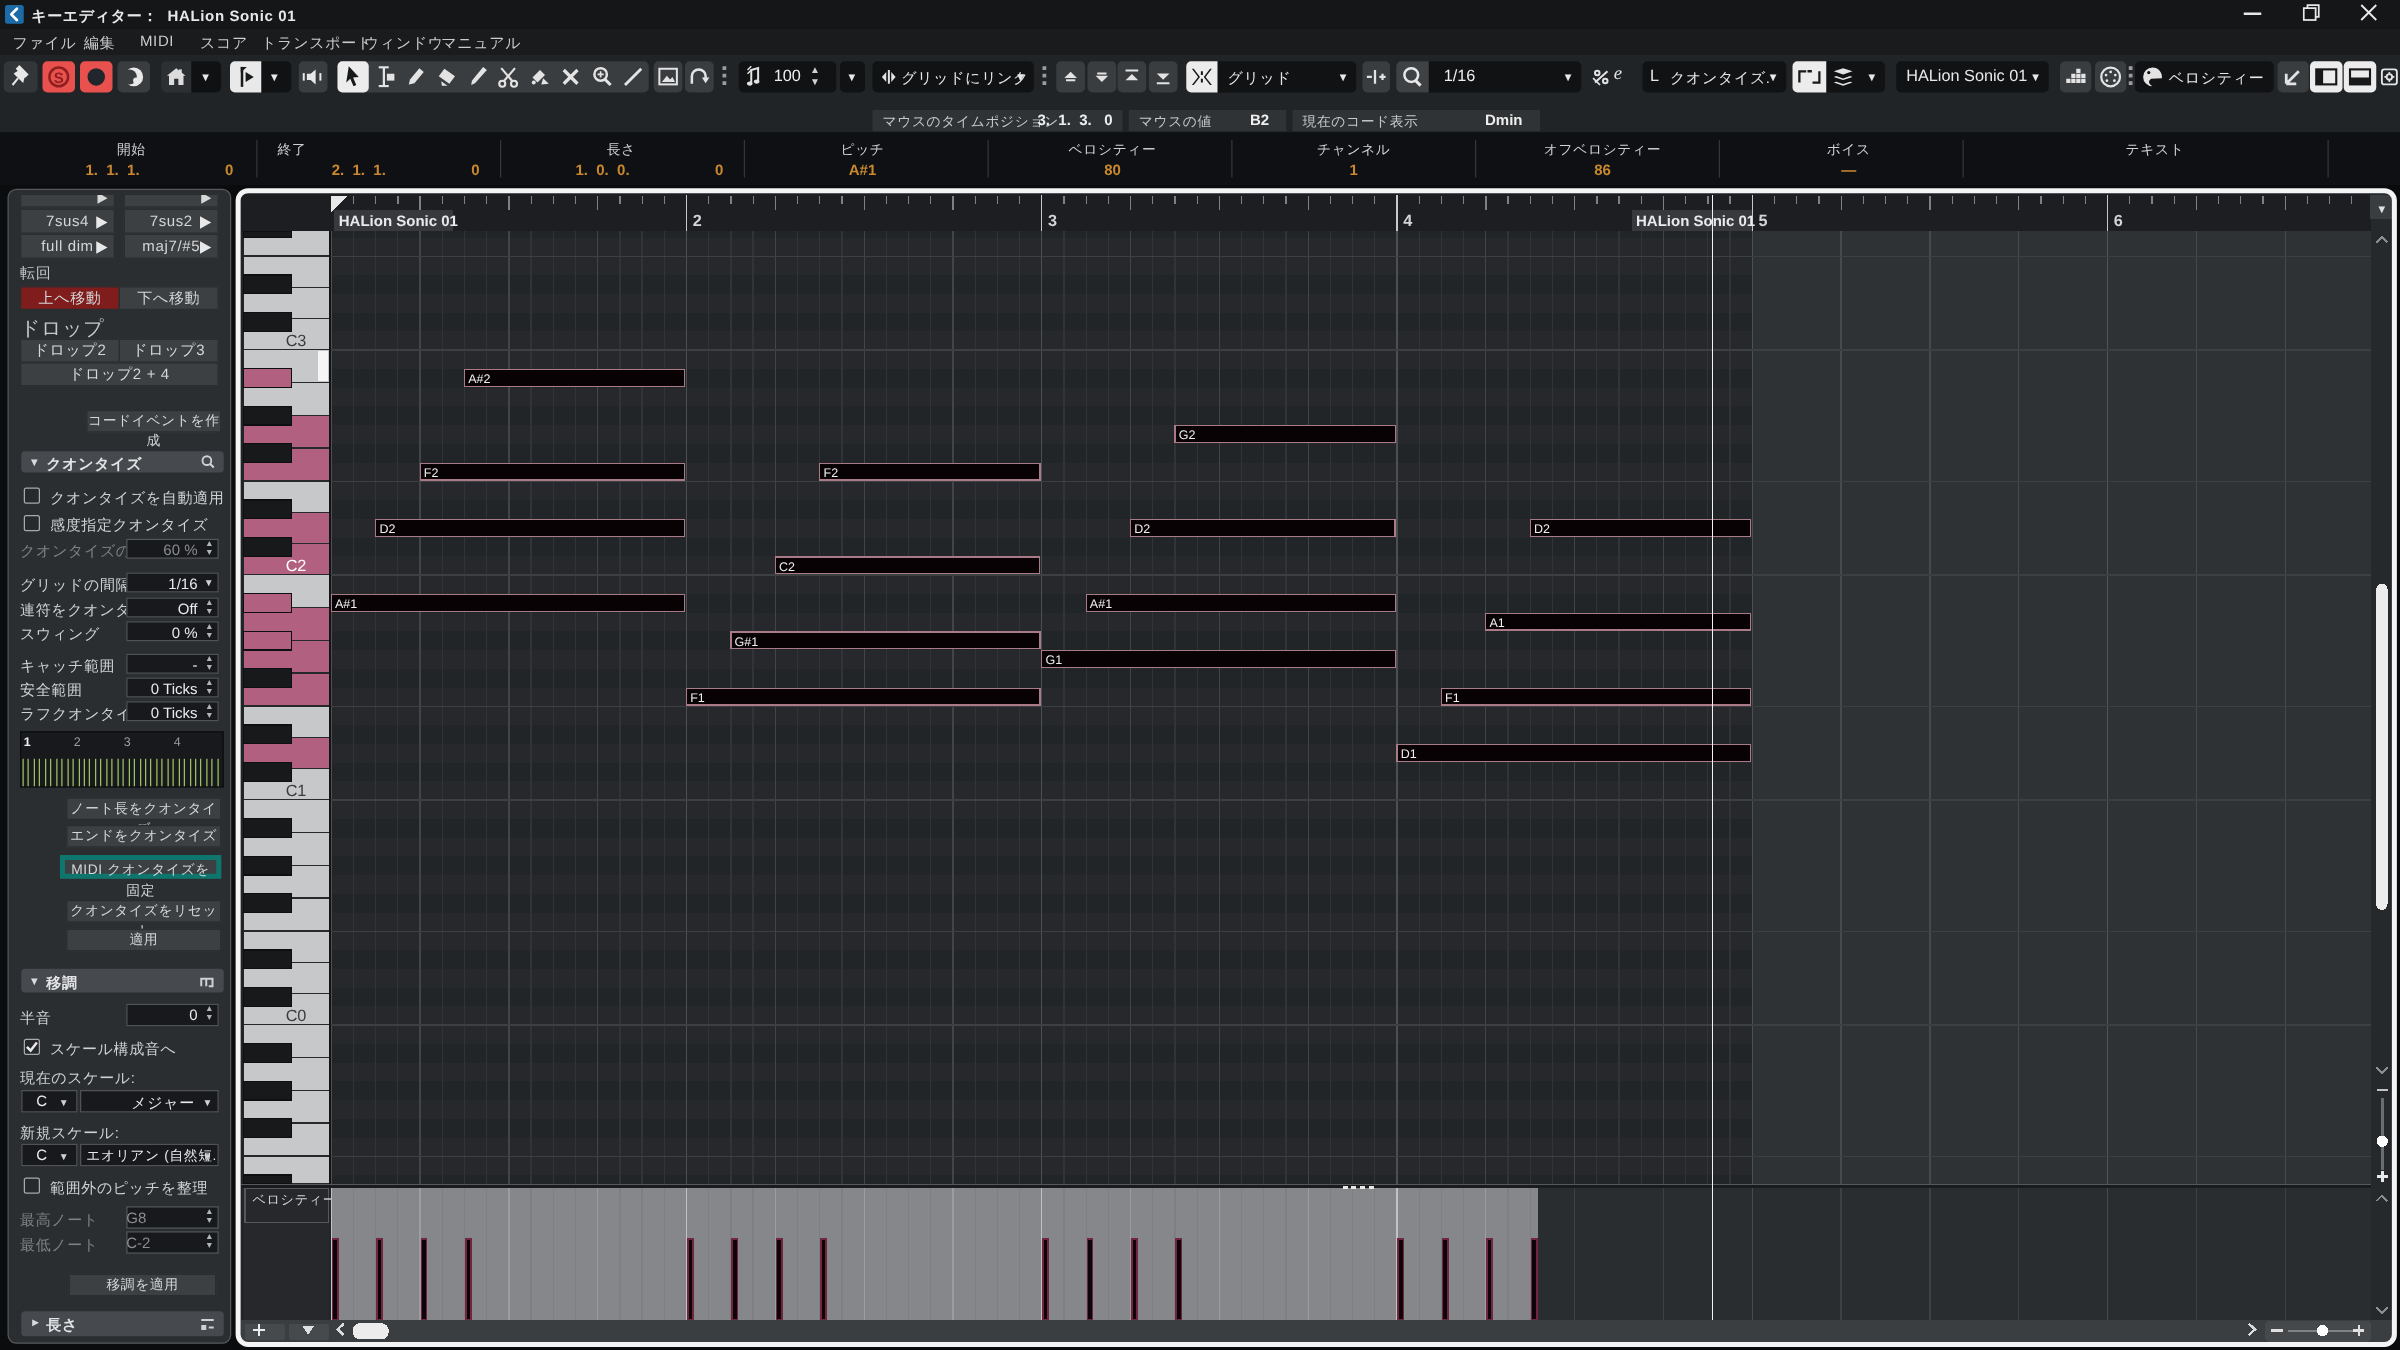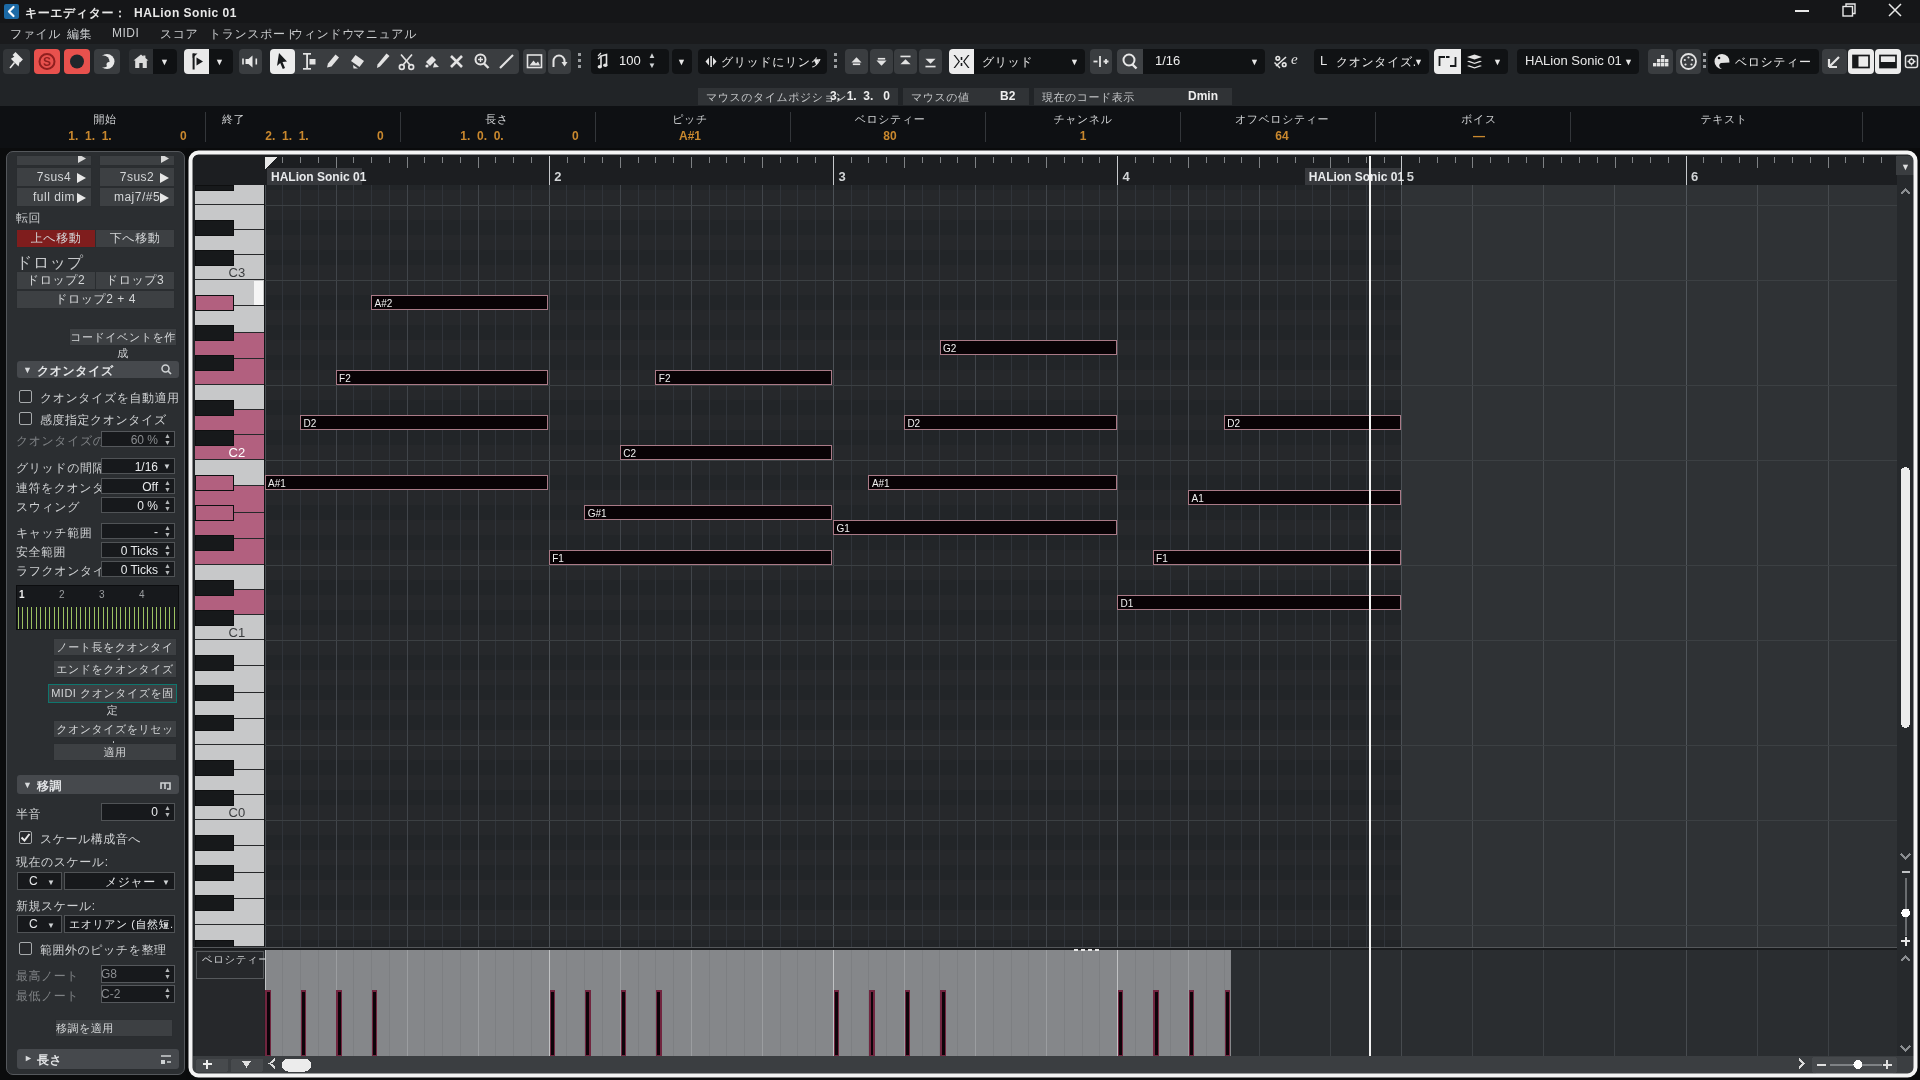--- a/index.html
+++ b/index.html
@@ -338,21 +338,21 @@
 <div class="abs jp" style="left:417px;top:6px;width:160px;text-align:center;font-size:11px;color:#d0d2d4">長さ</div>
 <div class="abs" style="left:407px;top:23px;width:150px;text-align:center;font-size:12px;font-weight:bold;color:#c9882e">1.&nbsp; 0.&nbsp; 0.</div>
 <div class="abs" style="left:572px;top:23px;font-size:12px;font-weight:bold;color:#c9882e">0</div>
 <div class="abs jp" style="left:610px;top:6px;width:160px;text-align:center;font-size:11px;color:#d0d2d4">ピッチ</div>
 <div class="abs" style="left:610px;top:23px;width:160px;text-align:center;font-size:12px;font-weight:bold;color:#c9882e">A#1</div>
 <div class="abs jp" style="left:810px;top:6px;width:160px;text-align:center;font-size:11px;color:#d0d2d4">ベロシティー</div>
 <div class="abs" style="left:810px;top:23px;width:160px;text-align:center;font-size:12px;font-weight:bold;color:#c9882e">80</div>
 <div class="abs jp" style="left:1003px;top:6px;width:160px;text-align:center;font-size:11px;color:#d0d2d4">チャンネル</div>
 <div class="abs" style="left:1003px;top:23px;width:160px;text-align:center;font-size:12px;font-weight:bold;color:#c9882e">1</div>
 <div class="abs jp" style="left:1202px;top:6px;width:160px;text-align:center;font-size:11px;color:#d0d2d4">オフベロシティー</div>
-<div class="abs" style="left:1202px;top:23px;width:160px;text-align:center;font-size:12px;font-weight:bold;color:#c9882e">64</div>
+<div class="abs" style="left:1202px;top:23px;width:160px;text-align:center;font-size:12px;font-weight:bold;color:#c9882e">86</div>
 <div class="abs jp" style="left:1399px;top:6px;width:160px;text-align:center;font-size:11px;color:#d0d2d4">ボイス</div>
 <div class="abs" style="left:1399px;top:23px;width:160px;text-align:center;font-size:12px;font-weight:bold;color:#c9882e">—</div>
 <div class="abs jp" style="left:1644px;top:6px;width:160px;text-align:center;font-size:11px;color:#d0d2d4">テキスト</div>
 <div class="abs" style="left:1644px;top:23px;width:160px;text-align:center;font-size:12px;font-weight:bold;color:#c9882e"></div>
 </div>
 <div class="abs" style="left:6px;top:151px;width:179px;height:924px;background:#2b2e31;border:1px solid #55585c;border-radius:7px;overflow:hidden">
 <div class="abs" style="left:9px;top:3px;width:76px;height:11px;background:#3d4043;border:1px solid #2a2d30"></div>
     <svg class="abs" style="left:70px;top:4px" width="10" height="9" viewBox="0 0 10 9">
       <path d="M1 -2 L9 2.5 L1 7" fill="#d8d8d8"></path>
     </svg>
@@ -455,21 +455,21 @@
     <div class="abs" style="left:135.6px;top:455px;width:1px;height:22px;background:#9cc162"></div>
     <div class="abs" style="left:140.1px;top:455px;width:1px;height:22px;background:#9cc162"></div>
     <div class="abs" style="left:144.5px;top:455px;width:1px;height:22px;background:#9cc162"></div>
     <div class="abs" style="left:149.0px;top:455px;width:1px;height:22px;background:#9cc162"></div>
     <div class="abs" style="left:153.4px;top:455px;width:1px;height:22px;background:#9cc162"></div>
     <div class="abs" style="left:157.8px;top:455px;width:1px;height:22px;background:#9cc162"></div>
     <div class="abs" style="left:162.3px;top:455px;width:1px;height:22px;background:#9cc162"></div>
     <div class="abs" style="left:166.7px;top:455px;width:1px;height:22px;background:#9cc162"></div>
     <div class="abs" style="left:46px;top:486px;width:124px;height:18px;background:#3d4043;border:1px solid #2a2d30;color:#d4d6d8;font-size:11px;text-align:center;line-height:16px" class2="jp"><span class="jp">ノート長をクオンタイズ</span></div>
     <div class="abs" style="left:46px;top:508px;width:124px;height:18px;background:#3d4043;border:1px solid #2a2d30;color:#d4d6d8;font-size:11px;text-align:center;line-height:16px" class2="jp"><span class="jp">エンドをクオンタイズ</span></div>
-    <div class="abs" style="left:41px;top:532px;width:129px;height:19px;background:#3d4043;border:1px solid #0f766e;color:#d4d6d8;font-size:11px;text-align:center;line-height:17px" class2="jp"><span class="jp">MIDI クオンタイズを固定</span></div>
+    <div class="abs" style="left:41px;top:532px;width:129px;height:19px;background:#3d4043;border:4px solid #0f766e;color:#d4d6d8;font-size:11px;text-align:center;line-height:17px" class2="jp"><span class="jp">MIDI クオンタイズを固定</span></div>
     <div class="abs" style="left:46px;top:568px;width:124px;height:18px;background:#3d4043;border:1px solid #2a2d30;color:#d4d6d8;font-size:11px;text-align:center;line-height:16px" class2="jp"><span class="jp">クオンタイズをリセット</span></div>
     <div class="abs" style="left:46px;top:591px;width:124px;height:18px;background:#3d4043;border:1px solid #2a2d30;color:#d4d6d8;font-size:11px;text-align:center;line-height:16px" class2="jp"><span class="jp">適用</span></div>
     <div class="abs" style="left:10px;top:623px;width:162px;height:19px;background:#46494d;border-radius:3px"></div>
     <div class="abs" style="left:16px;top:628px;font-size:9px;color:#d8dadc">▼</div>
     <div class="abs jp" style="left:30px;top:626px;font-size:12px;color:#e2e4e6;font-weight:bold">移調</div>
     <svg class="abs" style="left:152px;top:626px" width="14" height="14" viewBox="0 0 14 14">
       <path d="M2 11 V5 H6 V11 M6 5 H11 V11 H8" stroke="#cfd2d4" stroke-width="1.6" fill="none"></path>
     </svg>
     <div class="abs jp" style="left:9px;top:654px;font-size:12px;color:#cfd1d3">半音</div>
     <div class="abs" style="left:94px;top:651px;width:74px;height:18px;background:#17191c;border:1px solid #505356"></div>
@@ -497,21 +497,21 @@
     <div class="abs" style="left:12px;top:790px;width:13px;height:13px;border:1.5px solid #a7aaac;border-radius:2px;background:#27292c"></div>
     <div class="abs jp" style="left:33px;top:790px;font-size:12px;color:#cfd1d3">範囲外のピッチを整理</div>
     <div class="abs jp" style="left:9px;top:816px;font-size:12px;color:#7e8184">最高ノート</div>
     <div class="abs" style="left:94px;top:813px;width:74px;height:18px;background:#17191c;border:1px solid #55585c"></div>
     <div class="abs" style="left:94px;top:815px;width:57px;text-align:left;font-size:12px;color:#8a8d90">G8</div>
     <div class="abs" style="left:157px;top:814px;color:#b3b6b8;font-size:7px;line-height:7px">▲<br>▼</div>
     <div class="abs jp" style="left:9px;top:836px;font-size:12px;color:#7e8184">最低ノート</div>
     <div class="abs" style="left:94px;top:833px;width:74px;height:18px;background:#17191c;border:1px solid #55585c"></div>
     <div class="abs" style="left:94px;top:835px;width:57px;text-align:left;font-size:12px;color:#8a8d90">C-2</div>
     <div class="abs" style="left:157px;top:834px;color:#b3b6b8;font-size:7px;line-height:7px">▲<br>▼</div>
-    <div class="abs" style="left:48px;top:867px;width:118px;height:18px;background:#3d4043;border:1px solid #2a2d30;color:#d4d6d8;font-size:11px;text-align:left;line-height:16px" class2="jp"><span class="jp">移調を適用</span></div>
+    <div class="abs" style="left:48px;top:867px;width:118px;height:18px;background:#3d4043;border:1px solid #2a2d30;color:#d4d6d8;font-size:11px;text-align:center;line-height:16px" class2="jp"><span class="jp">移調を適用</span></div>
     <div class="abs" style="left:10px;top:897px;width:162px;height:20px;background:#46494d;border-radius:3px"></div>
     <div class="abs" style="left:17px;top:901px;font-size:9px;color:#d8dadc">►</div>
     <div class="abs jp" style="left:30px;top:900px;font-size:12px;color:#e2e4e6;font-weight:bold">長さ</div>
     <svg class="abs" style="left:152px;top:900px" width="14" height="14" viewBox="0 0 14 14">
       <rect x="2" y="8" width="4" height="4" fill="#cfd2d4"></rect>
       <path d="M8 10 H12 M2 4 H12" stroke="#cfd2d4" stroke-width="1.6"></path>
     </svg>
 </div>
 <svg class="abs" style="left:0;top:0" width="1920" height="1080" viewBox="0 0 1920 1080" shape-rendering="crispEdges">
     <rect x="186" y="148" width="1734" height="932" fill="#0a0b0c"></rect>

